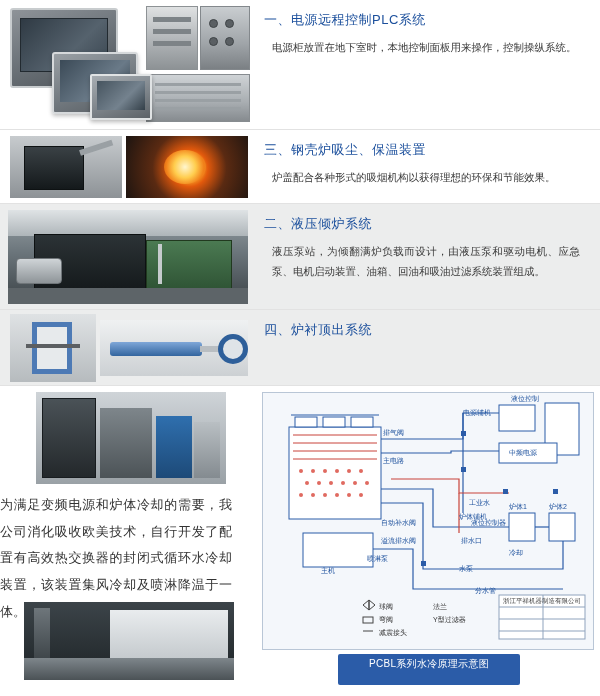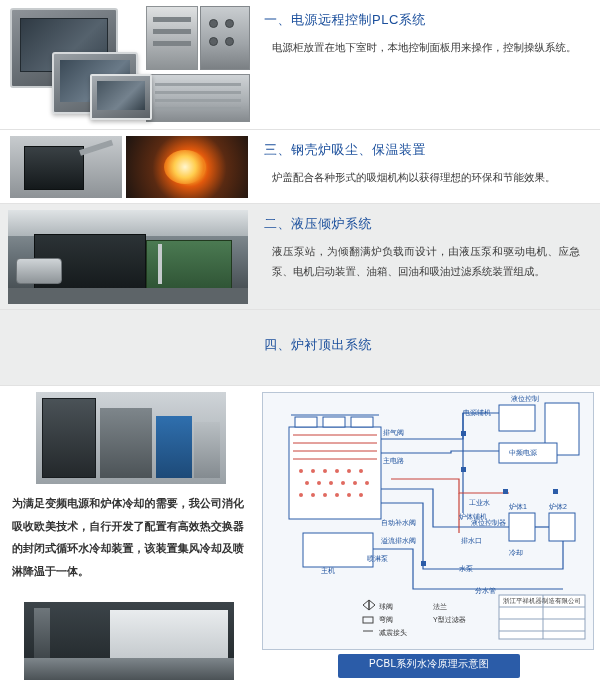--- a/index.html
+++ b/index.html
@@ -157,21 +157,21 @@
   .p-hot {
     left: 126px; top: 6px; width: 122px; height: 62px;
     background: radial-gradient(circle at 52% 52%, #ffe9a8 0%, #ffb22e 14%, #e2590c 26%, #5a2a12 52%, #1c1410 100%);
   }
   .p-hot .glow {
     position: absolute; left: 38px; top: 14px; width: 42px; height: 34px; border-radius: 50%;
     background: radial-gradient(circle, #fff6cf 0%, #ffcd4e 40%, #f1801a 70%, rgba(241,128,26,0) 100%);
   }
 
   
-  .r4 { height: 76px; align-items: center; }
+  .r4 { height: 76px; }
   .p-stand {
     left: 10px; top: 4px; width: 86px; height: 68px;
     background: linear-gradient(180deg,#dfe2e4 0%,#b6bbbe 100%);
   }
   .p-stand .frame {
     position: absolute; left: 22px; top: 8px; width: 40px; height: 52px;
     border: 5px solid #4d7ab5; background: #e7eaec;
   }
   .p-stand .bar2 { position: absolute; left: 16px; top: 30px; width: 54px; height: 4px; background: #5c5f62; }
   .p-cyl {
@@ -213,24 +213,23 @@
   }
   .p-cooler .unitC {
     position: absolute; left: 120px; top: 24px; width: 36px; height: 62px;
     background: linear-gradient(180deg,#2f6fae 0%,#1d4a78 100%);
   }
   .p-cooler .unitD {
     position: absolute; left: 158px; top: 30px; width: 26px; height: 56px;
     background: linear-gradient(180deg,#b9bfc3 0%,#848b90 100%);
   }
   .caption-block {
-    position: absolute; left: 12px; top: 100px; width: 232px;
-    font-size: 11px; color: #333; line-height: 2.05; text-align: justify;
+    position: absolute; left: 0; top: 100px; width: 232px;
+    font-size: 13px; color: #333; line-height: 2.05; text-align: justify;
     text-justify: inter-ideograph;
-    font-weight: bold;
   }
   .p-hall {
     position: absolute; left: 24px; top: 210px; width: 210px; height: 78px;
     background: linear-gradient(180deg,#3c4449 0%,#1d2326 100%);
   }
   .p-hall .wall {
     position: absolute; left: 86px; top: 8px; right: 6px; bottom: 6px;
     background: linear-gradient(180deg,#e9ecee 0%,#b9bfc3 100%);
   }
   .p-hall .floor2 {
@@ -245,21 +244,21 @@
   
   .diagram-wrap {
     position: absolute; left: 262px; top: 6px; width: 332px; height: 284px;
   }
   .diagram {
     position: absolute; left: 0; top: 0; width: 332px; height: 258px;
     background: #f4f7fb;
     border: 1px solid #b9c6d6;
   }
   .diagram-caption {
-    position: absolute; left: 76px; top: 262px; width: 182px; height: 24px;
+    position: absolute; left: 76px; top: 262px; width: 182px; height: 31px;
     background: #2b5ca8; color: #fff; border-radius: 2px;
     font-size: 10px; line-height: 20px; text-align: center; letter-spacing: .3px;
   }
   .legend-text { font-size: 7px; fill: #333; }
   .dg-text { font-size: 7px; fill: #1b4f9c; }
   .dg-text-d { font-size: 6.5px; fill: #444; }
 </style>
 </head>
 <body>
 

